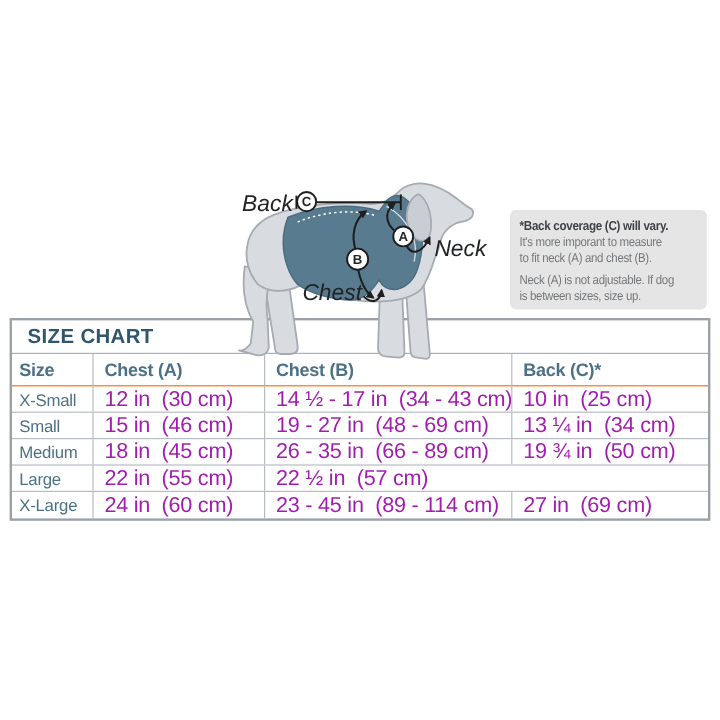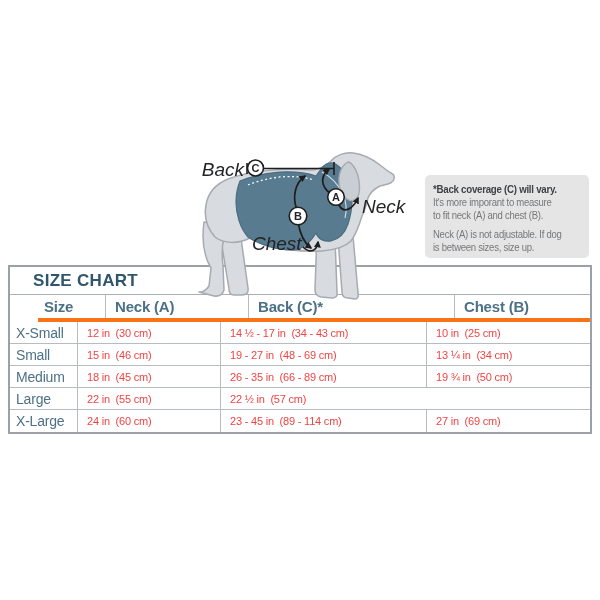--- a/index.html
+++ b/index.html
@@ -15,34 +15,34 @@
   .note-box{position:absolute;left:425px;top:175px;width:164px;height:83px;box-sizing:border-box;
             background:#e5e5e5;border-radius:5px;padding:8px 8px;z-index:1;}
   .note-inner{transform:scaleX(.9);transform-origin:left top;width:170px;}
   .note-line{white-space:nowrap;font-size:10.6px;line-height:13px;letter-spacing:-.3px;color:#75787b;}
   .note-heading{font-weight:bold;color:#3f4246;font-size:10.8px;}
   .note-gap{height:6px;}
 
   
   .size-table{position:absolute;left:8px;top:265px;width:584px;box-sizing:border-box;z-index:1;
               border:2px solid #9ba1a7;background:#fff;}
-  .title-row{height:28px;display:flex;align-items:center;padding-left:23px;
+  .title-row{height:28px;display:flex;align-items:center;padding-left:13px;
              border-bottom:1px solid #aab0b6;box-sizing:border-box;
              font-weight:bold;font-size:17px;letter-spacing:.3px;color:#2f566c;}
   .grid-row{display:grid;grid-template-columns:68px 143px 206px 1fr;box-sizing:border-box;}
-  .header-row{height:27px;border-bottom:4px solid #f97316;margin-left:28px;}
+  .header-row{height:27px;border-bottom:1px solid #f97316;}
   .data-row{height:22px;border-bottom:1px solid #b7bcc2;}
   .data-row:last-child{border-bottom:none;}
   .cell{display:flex;align-items:center;border-right:1px solid #b7bcc2;box-sizing:border-box;
         padding-left:9px;overflow:hidden;}
   .cell:first-child{padding-left:6px;}
   .cell:last-child{border-right:none;}
   .hdr{font-weight:bold;font-size:15px;color:#4c7186;letter-spacing:-.2px;}
   .size-name{font-weight:normal;font-size:14px;color:#4c7186;letter-spacing:-.2px;}
-  .val{font-size:11px;color:#ef4444;white-space:pre;letter-spacing:-.2px;}
+  .val{font-size:18px;color:#a21caf;white-space:pre;letter-spacing:-.2px;}
 </style>
 </head>
 <body>
 
 <div class="canvas">
 
   <svg class="illu-svg" viewBox="0 0 600 600" aria-hidden="true">
     <defs>
       <marker id="ah" markerWidth="7" markerHeight="7" refX="5.5" refY="3.5" orient="auto" markerUnits="userSpaceOnUse">
         <path d="M0,0 L7,3.5 L0,7 Z" fill="#1e1e1e"></path>
@@ -134,23 +134,23 @@
       <div class="note-line">Neck (A) is not adjustable. If dog</div>
       <div class="note-line">is between sizes, size up.</div>
     </div>
   </div>
 
   <div class="size-table">
     <div class="title-row">SIZE CHART</div>
 
     <div class="grid-row header-row">
       <div class="cell hdr">Size</div>
-      <div class="cell hdr">Neck (A)</div>
+      <div class="cell hdr">Chest (A)</div>
+      <div class="cell hdr">Chest (B)</div>
       <div class="cell hdr">Back (C)*</div>
-      <div class="cell hdr">Chest (B)</div>
     </div>
 
     <div class="grid-row data-row">
       <div class="cell size-name">X-Small</div>
       <div class="cell val">12 in  (30 cm)</div>
       <div class="cell val">14 ½ - 17 in  (34 - 43 cm)</div>
       <div class="cell val">10 in  (25 cm)</div>
     </div>
     <div class="grid-row data-row">
       <div class="cell size-name">Small</div>

